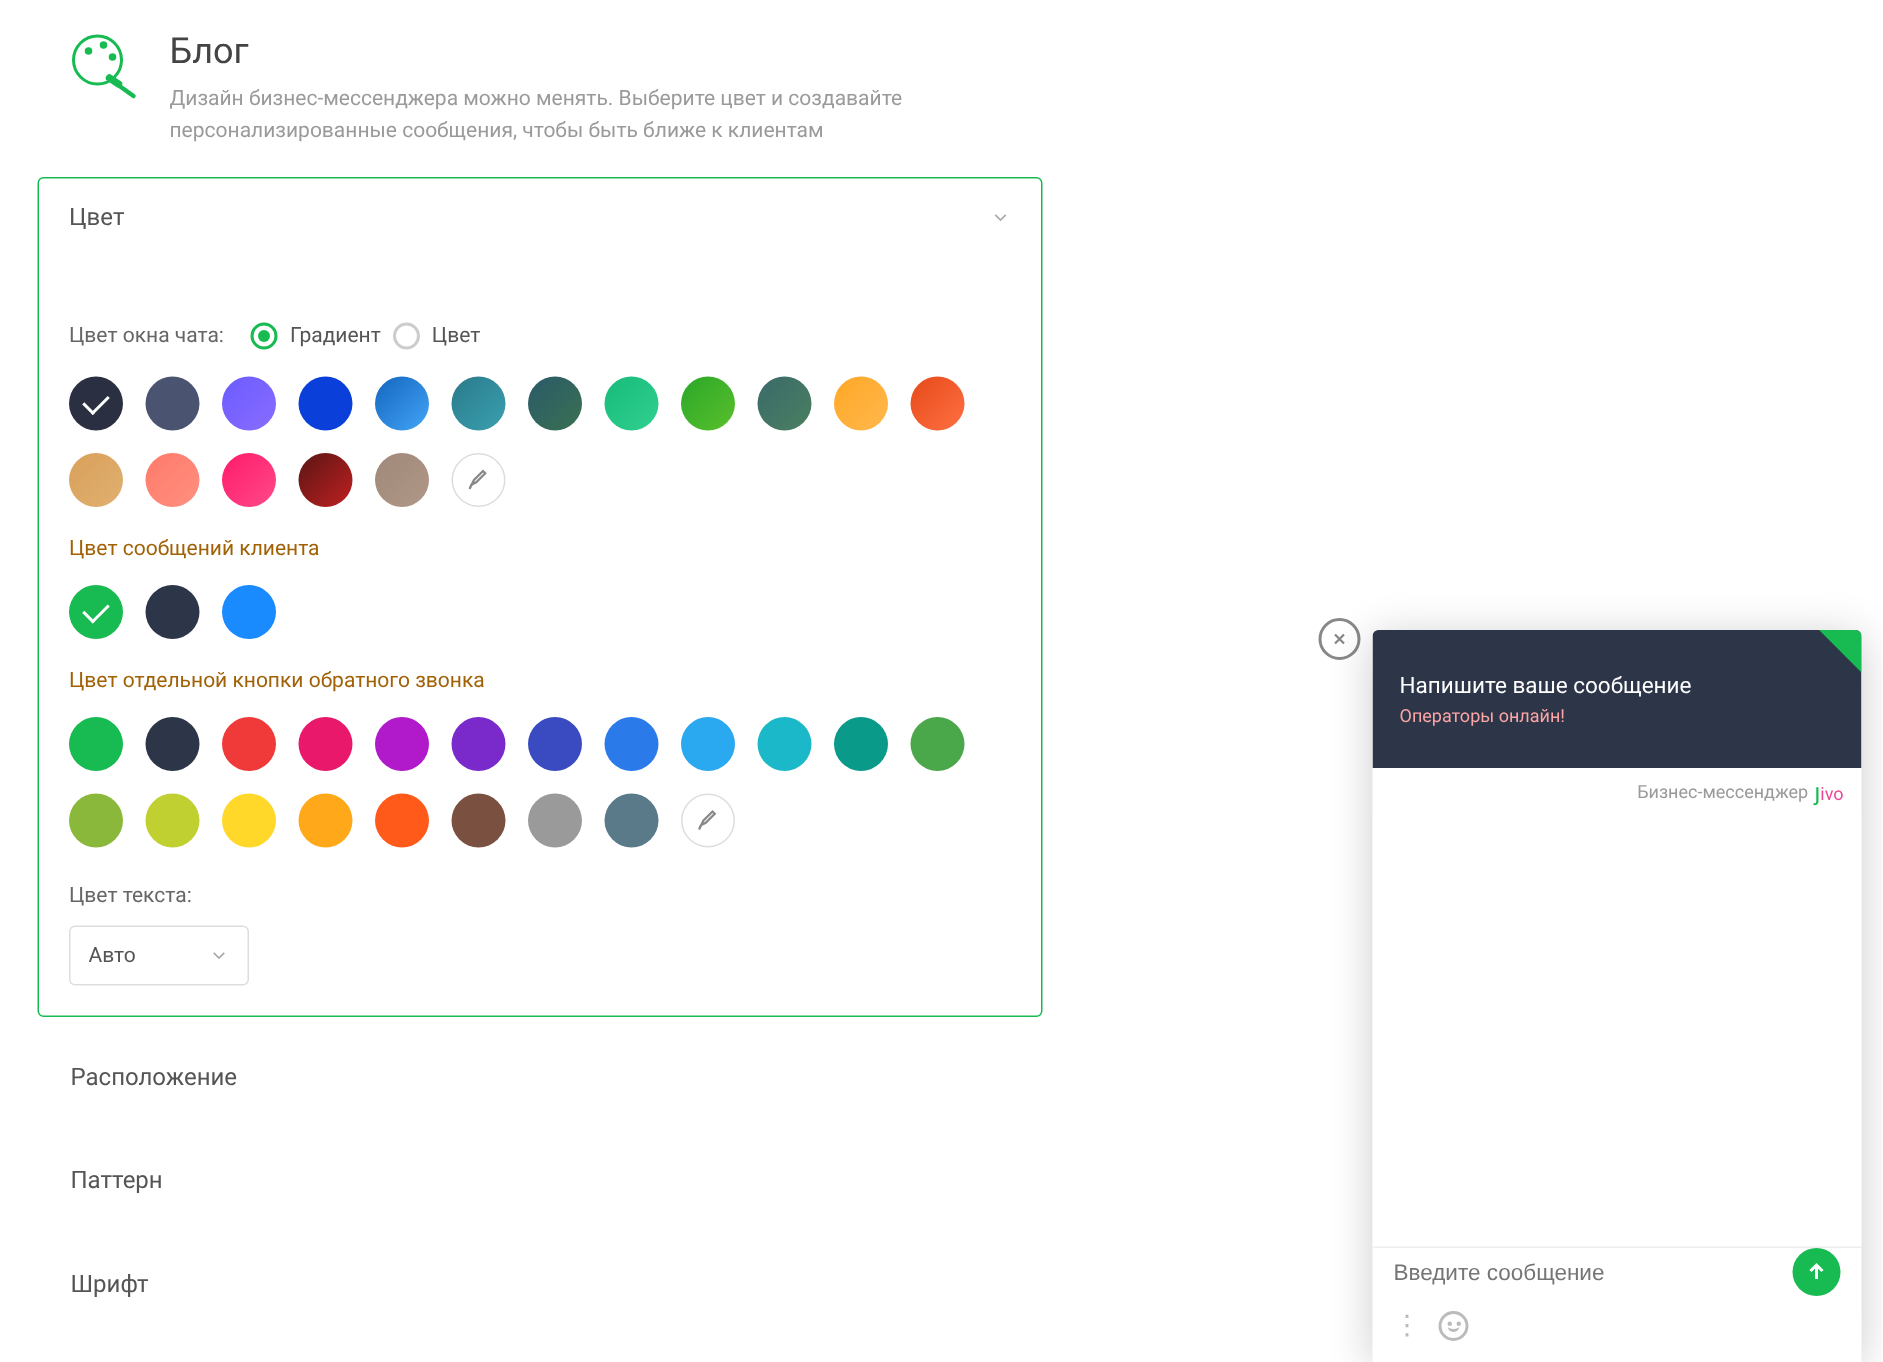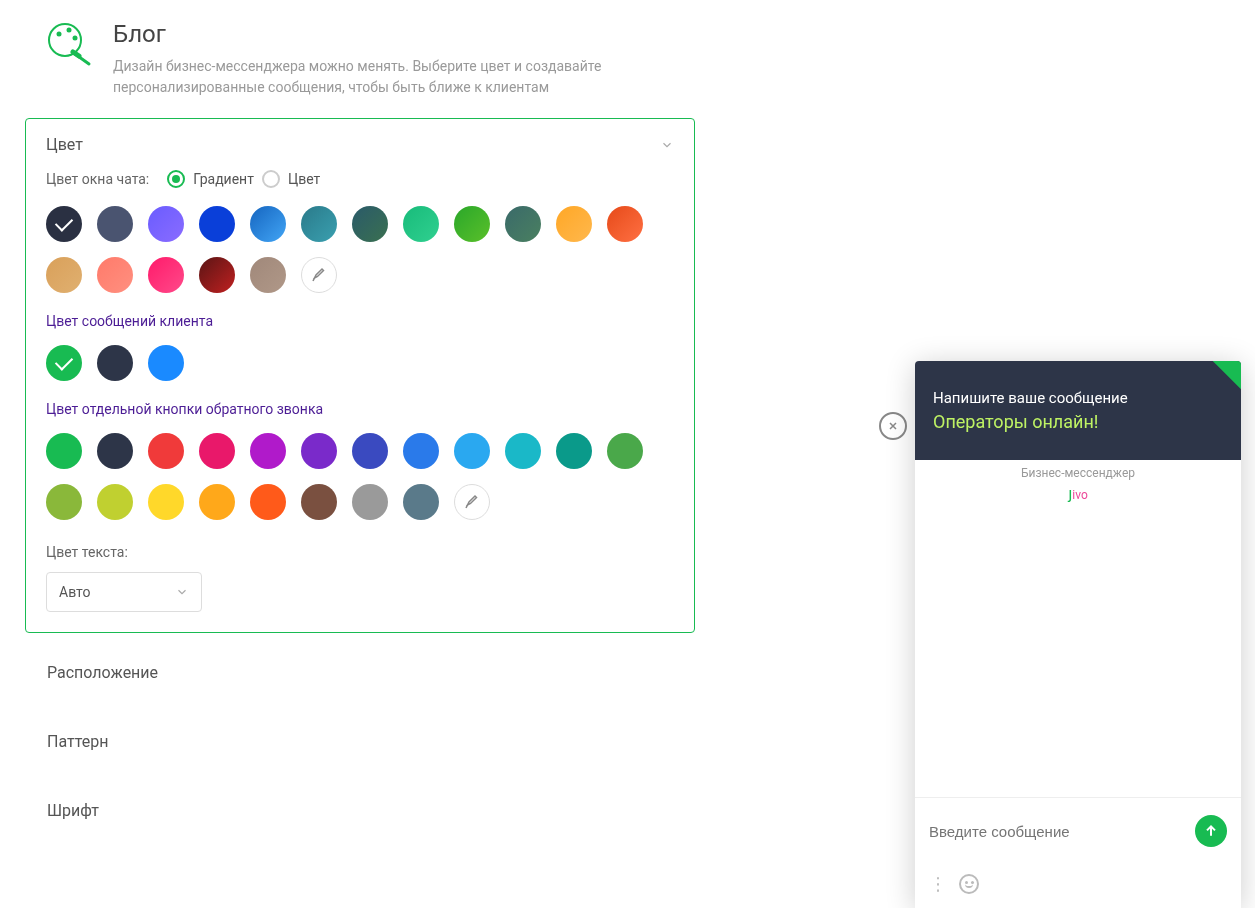--- a/index.html
+++ b/index.html
@@ -15,54 +15,54 @@
 .header-text h1 { font-size: 24px; font-weight: 400; color: #444; margin-bottom: 8px; }
 .header-text p { font-size: 14px; color: #9a9a9a; line-height: 1.5; max-width: 520px; }
 
 .section { border: 1px solid #e0e0e0; border-radius: 4px; margin-bottom: 10px; }
 .section.open { border: 1px solid #18bb52; }
 .section-header { padding: 16px 20px; display: flex; justify-content: space-between; align-items: center; cursor: pointer; }
 .section-header span { font-size: 16px; color: #555; }
 .section.collapsed { border: none; }
 .section.collapsed .section-header { padding: 20px 22px; }
 .chevron { width: 14px; height: 14px; color: #aaa; }
-.section-body { padding: 0 20px 20px 20px; }
+.section-body { padding: 0 20px 20px 20px; margin-top: 45px; }
 
 .label-row { display: flex; align-items: center; gap: 18px; margin-bottom: 18px; font-size: 14px; color: #666; }
 .radio-group { display: flex; gap: 8px; align-items: center; }
 .radio-item { display: flex; align-items: center; gap: 8px; cursor: pointer; }
 .radio-circ { width: 18px; height: 18px; border-radius: 50%; border: 2px solid #ccc; display: flex; align-items: center; justify-content: center; }
 .radio-circ.checked { border-color: #18bb52; }
 .radio-dot { width: 8px; height: 8px; border-radius: 50%; background: #18bb52; }
 .radio-label { font-size: 14px; color: #555; }
 
-.sub-label { font-size: 14px; color: #4c1d95; margin: 20px 0 16px 0; }
+.sub-label { font-size: 14px; color: #a16207; margin: 20px 0 16px 0; }
 
 .swatch-row { display: flex; flex-wrap: wrap; gap: 15px; margin-bottom: 4px; }
 .swatch { width: 36px; height: 36px; border-radius: 50%; cursor: pointer; position: relative; flex-shrink: 0; }
 .swatch.selected::after { content: ""; position: absolute; left: 50%; top: 50%; width: 14px; height: 8px; border-left: 2.5px solid #fff; border-bottom: 2.5px solid #fff; transform: translate(-50%,-65%) rotate(-45deg); }
 .swatch.picker { background: #fff; border: 1px solid #ddd; display: flex; align-items: center; justify-content: center; }
 .picker svg { width: 18px; height: 18px; color: #888; }
 
 .select-label { font-size: 14px; color: #666; margin: 24px 0 12px 0; }
-.select-box { width: 156px; height: 40px; border: 1px solid #ddd; border-radius: 4px; display: flex; align-items: center; justify-content: space-between; padding: 0 12px; cursor: pointer; color: #555; font-size: 14px; }
+.select-box { width: 120px; height: 40px; border: 1px solid #ddd; border-radius: 4px; display: flex; align-items: center; justify-content: space-between; padding: 0 12px; cursor: pointer; color: #555; font-size: 14px; }
 
 
 .chat-widget { position: absolute; right: 14px; bottom: 0; width: 326px; background: #fff; box-shadow: 0 4px 30px rgba(0,0,0,0.2); border-radius: 4px 4px 0 0; overflow: hidden; }
 .chat-close { position: absolute; right: 348px; bottom: 468px; width: 28px; height: 28px; border-radius: 50%; border: 2px solid #888; background: #fff; display: flex; align-items: center; justify-content: center; cursor: pointer; }
 .chat-close svg { width: 12px; height: 12px; color: #888; }
 .chat-header { background: #2d3548; color: #fff; padding: 28px 18px; position: relative; overflow: hidden; }
 .chat-header-corner { position: absolute; right: -20px; top: -20px; width: 40px; height: 40px; background: #18bb52; transform: rotate(45deg); }
 .chat-title { font-size: 15px; font-weight: 400; margin-bottom: 4px; }
-.chat-sub { font-size: 18px; color: #bef264; }
-.chat-brand { text-align: right; padding: 6px 12px; font-size: 12px; color: #999; display: flex; justify-content: flex-end; align-items: center; gap: 4px; flex-direction: column; }
+.chat-sub { font-size: 12px; color: #fca5a5; }
+.chat-brand { text-align: right; padding: 6px 12px; font-size: 12px; color: #999; display: flex; justify-content: flex-end; align-items: center; gap: 4px; }
 .chat-brand .logo { font-weight: 400; color: #ec4899; }
 .chat-brand .logo::before { content: "ȷ"; color: #18bb52; font-size: 16px; }
 .chat-body { height: 288px; background: #fff; }
-.chat-input-row { border-top: 1px solid #eee; padding: 17px 14px; display: flex; align-items: center; justify-content: space-between; }
+.chat-input-row { border-top: 1px solid #eee; padding: 0 14px; display: flex; align-items: center; justify-content: space-between; }
 .chat-input { border: none; outline: none; font-size: 15px; color: #999; flex: 1; background: transparent; }
 .chat-send { width: 32px; height: 32px; border-radius: 50%; background: #18bb52; display: flex; align-items: center; justify-content: center; cursor: pointer; }
 .chat-send svg { width: 16px; height: 16px; color: #fff; }
 .chat-footer-icons { padding: 10px 14px 14px 14px; display: flex; gap: 12px; align-items: center; color: #bbb; }
 .chat-footer-icons .dots { font-size: 18px; line-height: 1; cursor: pointer; }
 .chat-footer-icons .smile { width: 20px; height: 20px; border: 2px solid #bbb; border-radius: 50%; position: relative; cursor: pointer; }
 .chat-footer-icons .smile::before { content: ""; position: absolute; left: 4px; top: 5px; width: 3px; height: 3px; background: #bbb; border-radius: 50%; box-shadow: 6px 0 0 #bbb; }
 .chat-footer-icons .smile::after { content: ""; position: absolute; left: 4px; bottom: 4px; width: 8px; height: 4px; border-bottom: 2px solid #bbb; border-radius: 0 0 8px 8px; }
 </style>
 </head>

